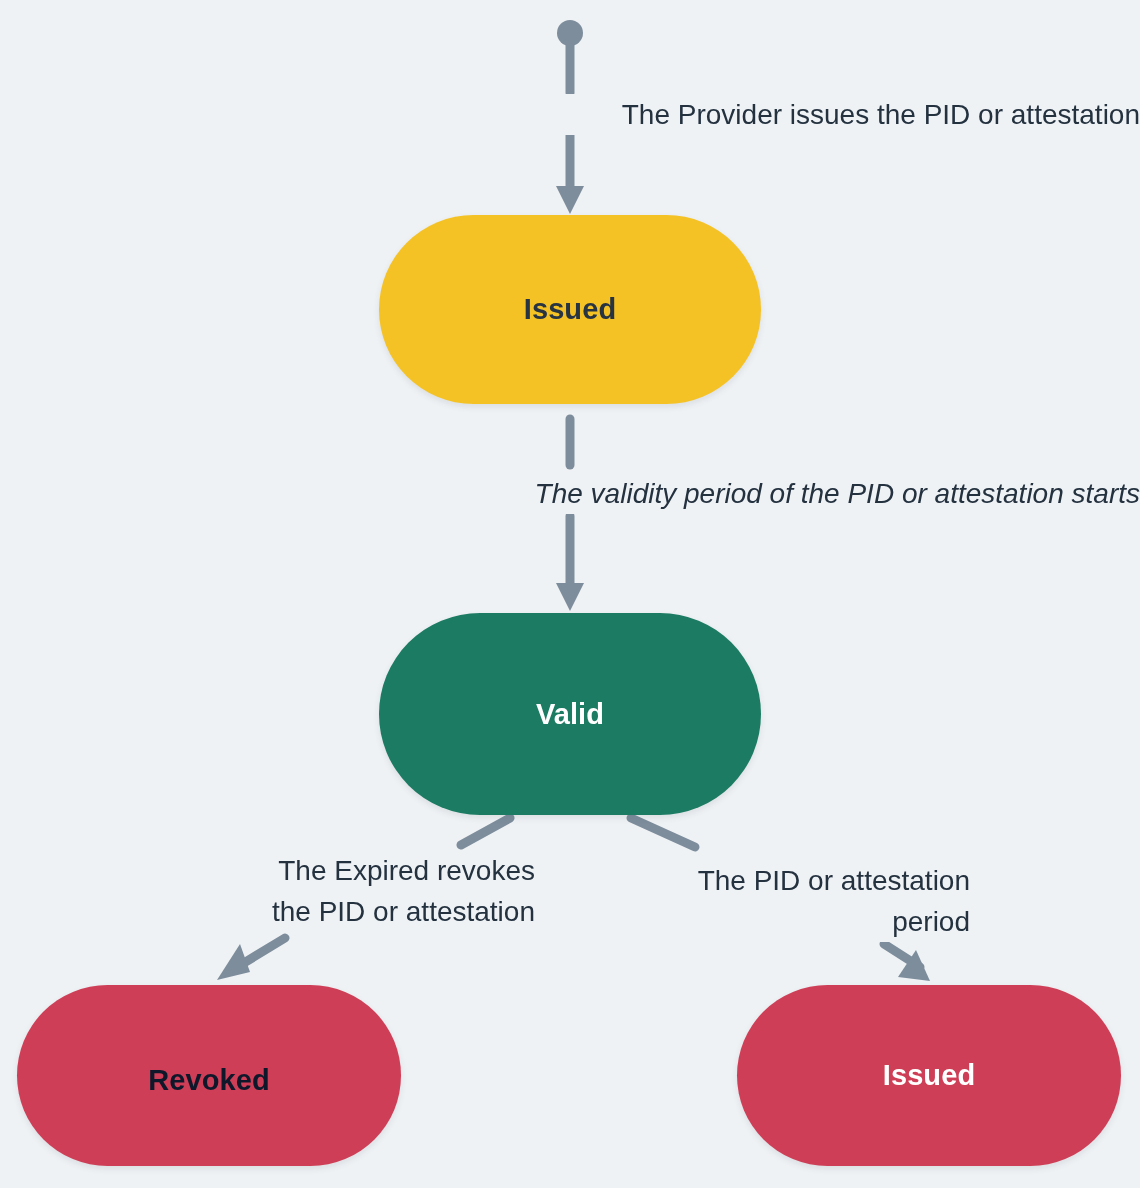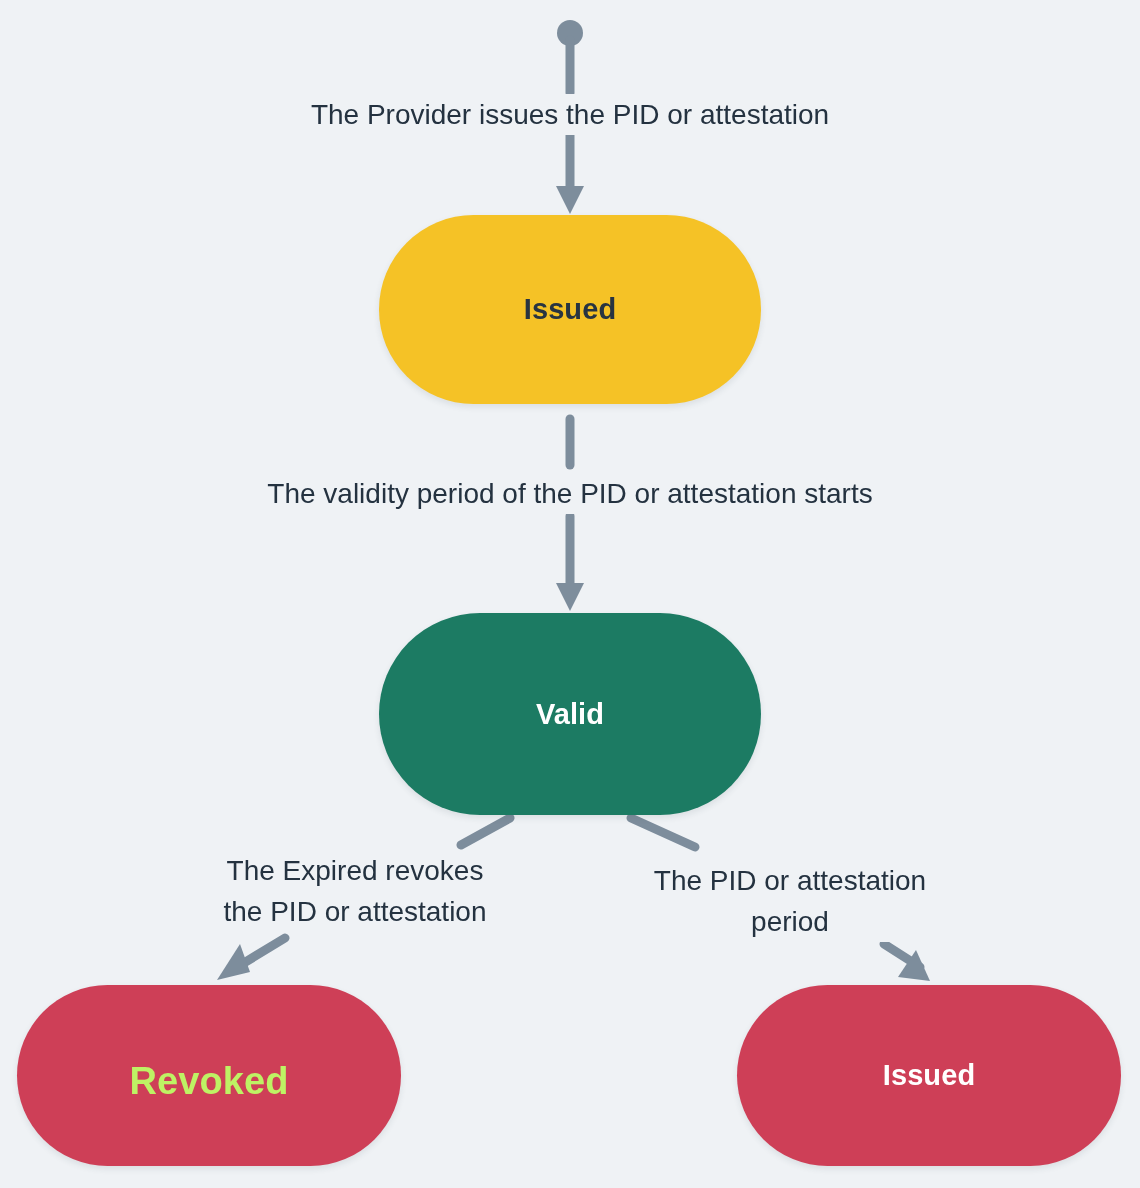--- a/index.html
+++ b/index.html
@@ -68,22 +68,22 @@
     font-size: 29px;
   }
   #node-revoked {
     left: 17px;
     top: 985px;
     width: 384px;
     height: 181px;
     background: #ce3f57;
   }
   #node-revoked .state-label {
-    color: #bef264;
-    font-size: 38px;
+    color: #0f172a;
+    font-size: 29px;
     margin-top: 10px;
   }
   #node-expired {
     left: 737px;
     top: 985px;
     width: 384px;
     height: 181px;
     background: #ce3f57;
   }
   #node-expired .state-label {
@@ -91,31 +91,32 @@
     font-size: 29px;
   }
   
   .edge-label {
     position: absolute;
     color: #243240;
     font-size: 28px;
     line-height: 41px;
     white-space: nowrap;
     background: #eff2f5;
-    text-align: center;
+    text-align: right;
   }
   #edge-label-issue {
     left: 0;
     top: 94px;
     width: 1140px;
   }
   #edge-label-validity-start {
     left: 0;
     top: 473px;
     width: 1140px;
+    font-style: italic;
   }
   #edge-label-revoke {
     left: 175px;
     top: 850px;
     width: 360px;
     white-space: normal;
   }
   #edge-label-expire {
     left: 610px;
     top: 860px;

